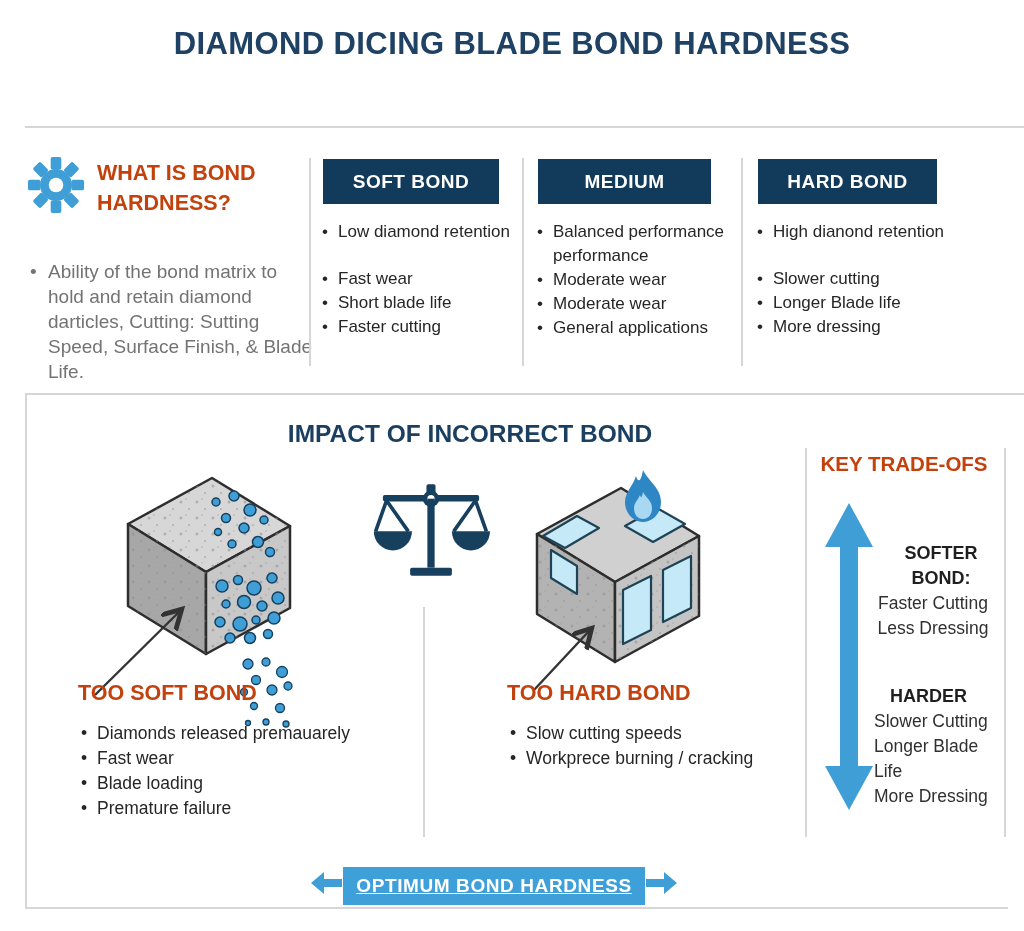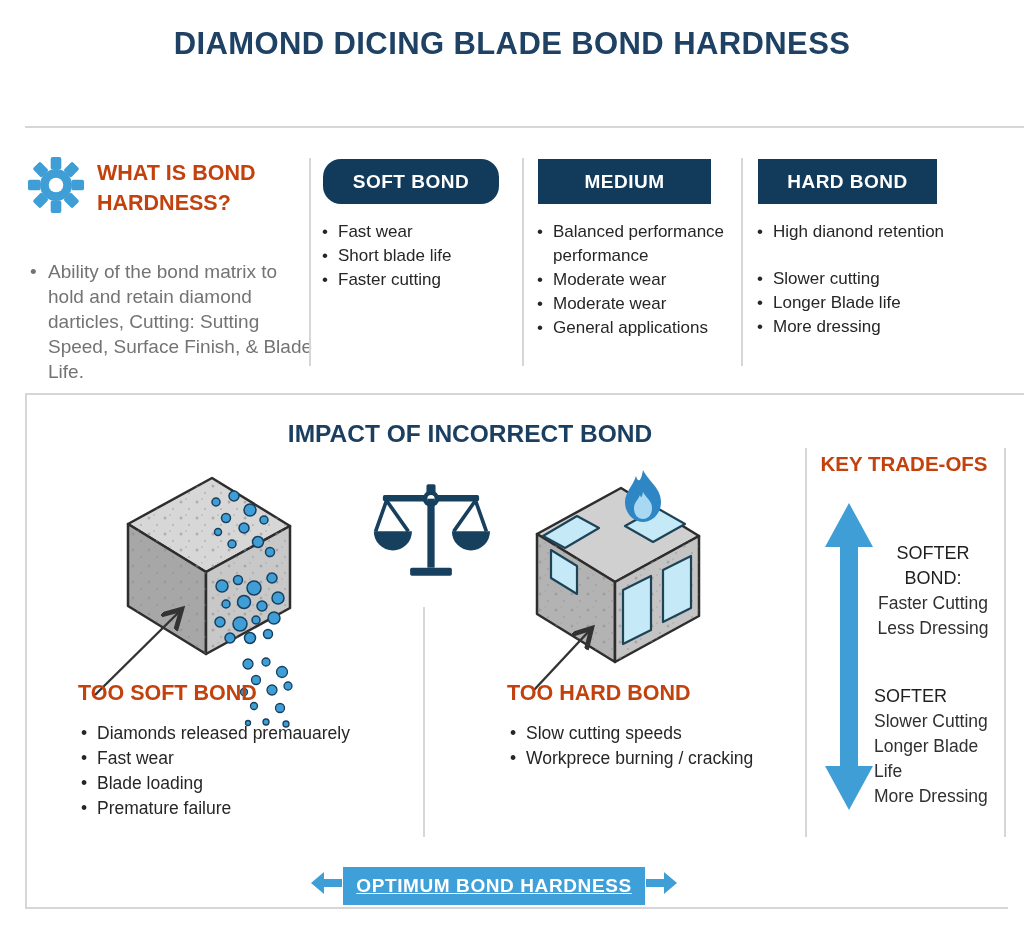--- a/index.html
+++ b/index.html
@@ -24,21 +24,21 @@
   ul.blist li.gap{margin-bottom:23px;}
   .wbullet{
     position:relative;padding-left:18px;font-size:19px;line-height:25px;color:#737373;margin-top:23px;
   }
   .wbullet::before{content:"•";position:absolute;left:0;top:0;}
   .banner{
     background:#3fa0d9;color:#fff;font-weight:bold;font-size:19px;letter-spacing:.6px;
     display:flex;align-items:center;justify-content:center;
   }
   .tlines{font-size:17.5px;color:#303030;line-height:25px;}
-  .tlines .tt{font-weight:normal;font-size:18px;color:#1f1f1f;}
+  .tlines .tt{font-weight:bold;font-size:18px;color:#1f1f1f;margin-left:16px;}
   svg{display:block;}
 </style>
 </head>
 <body>
 
 <div id="canvas">
 
   <div class="abs title" style="top:26px;left:0;">DIAMOND DICING BLADE BOND HARDNESS</div>
   <div class="rule" style="left:25px;top:126px;width:999px;height:2px;"></div>
 
@@ -56,22 +56,23 @@
       <circle cx="30" cy="30" r="7.5" fill="#ffffff"></circle>
     </g>
   </svg>
   <div class="abs h-navy" style="left:97px;top:158px;width:185px;font-size:21.5px;line-height:30px;">WHAT IS BOND HARDNESS?</div>
   <div class="abs wbullet" style="left:30px;top:236px;width:268px;">Ability of the bond matrix to hold and retain diamond darticles, Cutting: Sutting Speed, Surface Finish, &amp; Blade Life.</div>
 
   <div class="rule" style="left:309px;top:158px;width:2px;height:208px;"></div>
   <div class="rule" style="left:522px;top:158px;width:2px;height:208px;"></div>
   <div class="rule" style="left:741px;top:158px;width:2px;height:208px;"></div>
 
-  <div class="abs col-head" style="left:323px;top:159px;width:176px;height:45px;border-radius:18px;">SOFT BOND</div>
+  <div class="abs col-head" style="left:323px;top:159px;width:176px;height:45px;">SOFT BOND</div>
   <ul class="blist abs" style="left:321px;top:220px;width:202px;">
+    <li class="gap">Low diamond retention</li>
     <li>Fast wear</li>
     <li>Short blade life</li>
     <li>Faster cutting</li>
   </ul>
 
   <div class="abs col-head" style="left:538px;top:159px;width:173px;height:45px;">MEDIUM</div>
   <ul class="blist abs" style="left:536px;top:220px;width:192px;">
     <li>Balanced performance performance</li>
     <li>Moderate wear</li>
     <li>Moderate wear</li>
@@ -236,21 +237,21 @@
   <div class="abs tlines" style="left:868px;top:541px;width:130px;text-align:center;">
     <div class="tt">SOFTER BOND:</div>
     <div>Faster Cutting</div>
     <div>Less Dressing</div>
   </div>
 
   <svg class="abs" style="left:825px;top:682px;" width="48" height="128" viewBox="0 0 48 128">
     <polygon points="15,0 33,0 33,84 48,84 24,128 0,84 15,84" fill="#3f9ed6"></polygon>
   </svg>
   <div class="abs tlines" style="left:874px;top:684px;width:135px;">
-    <div class="tt">SOFTER</div>
+    <div class="tt">HARDER</div>
     <div>Slower Cutting</div>
     <div>Longer Blade Life</div>
     <div>More Dressing</div>
   </div>
 
   <svg class="abs" style="left:311px;top:872px;" width="31" height="22" viewBox="0 0 31 22">
     <polygon points="0,11 13,0 13,7 31,7 31,15 13,15 13,22" fill="#3f9ed6"></polygon>
   </svg>
   <div class="abs banner" style="left:343px;top:867px;width:302px;height:38px;text-decoration:underline;">OPTIMUM BOND HARDNESS</div>
   <svg class="abs" style="left:646px;top:872px;" width="31" height="22" viewBox="0 0 31 22">

